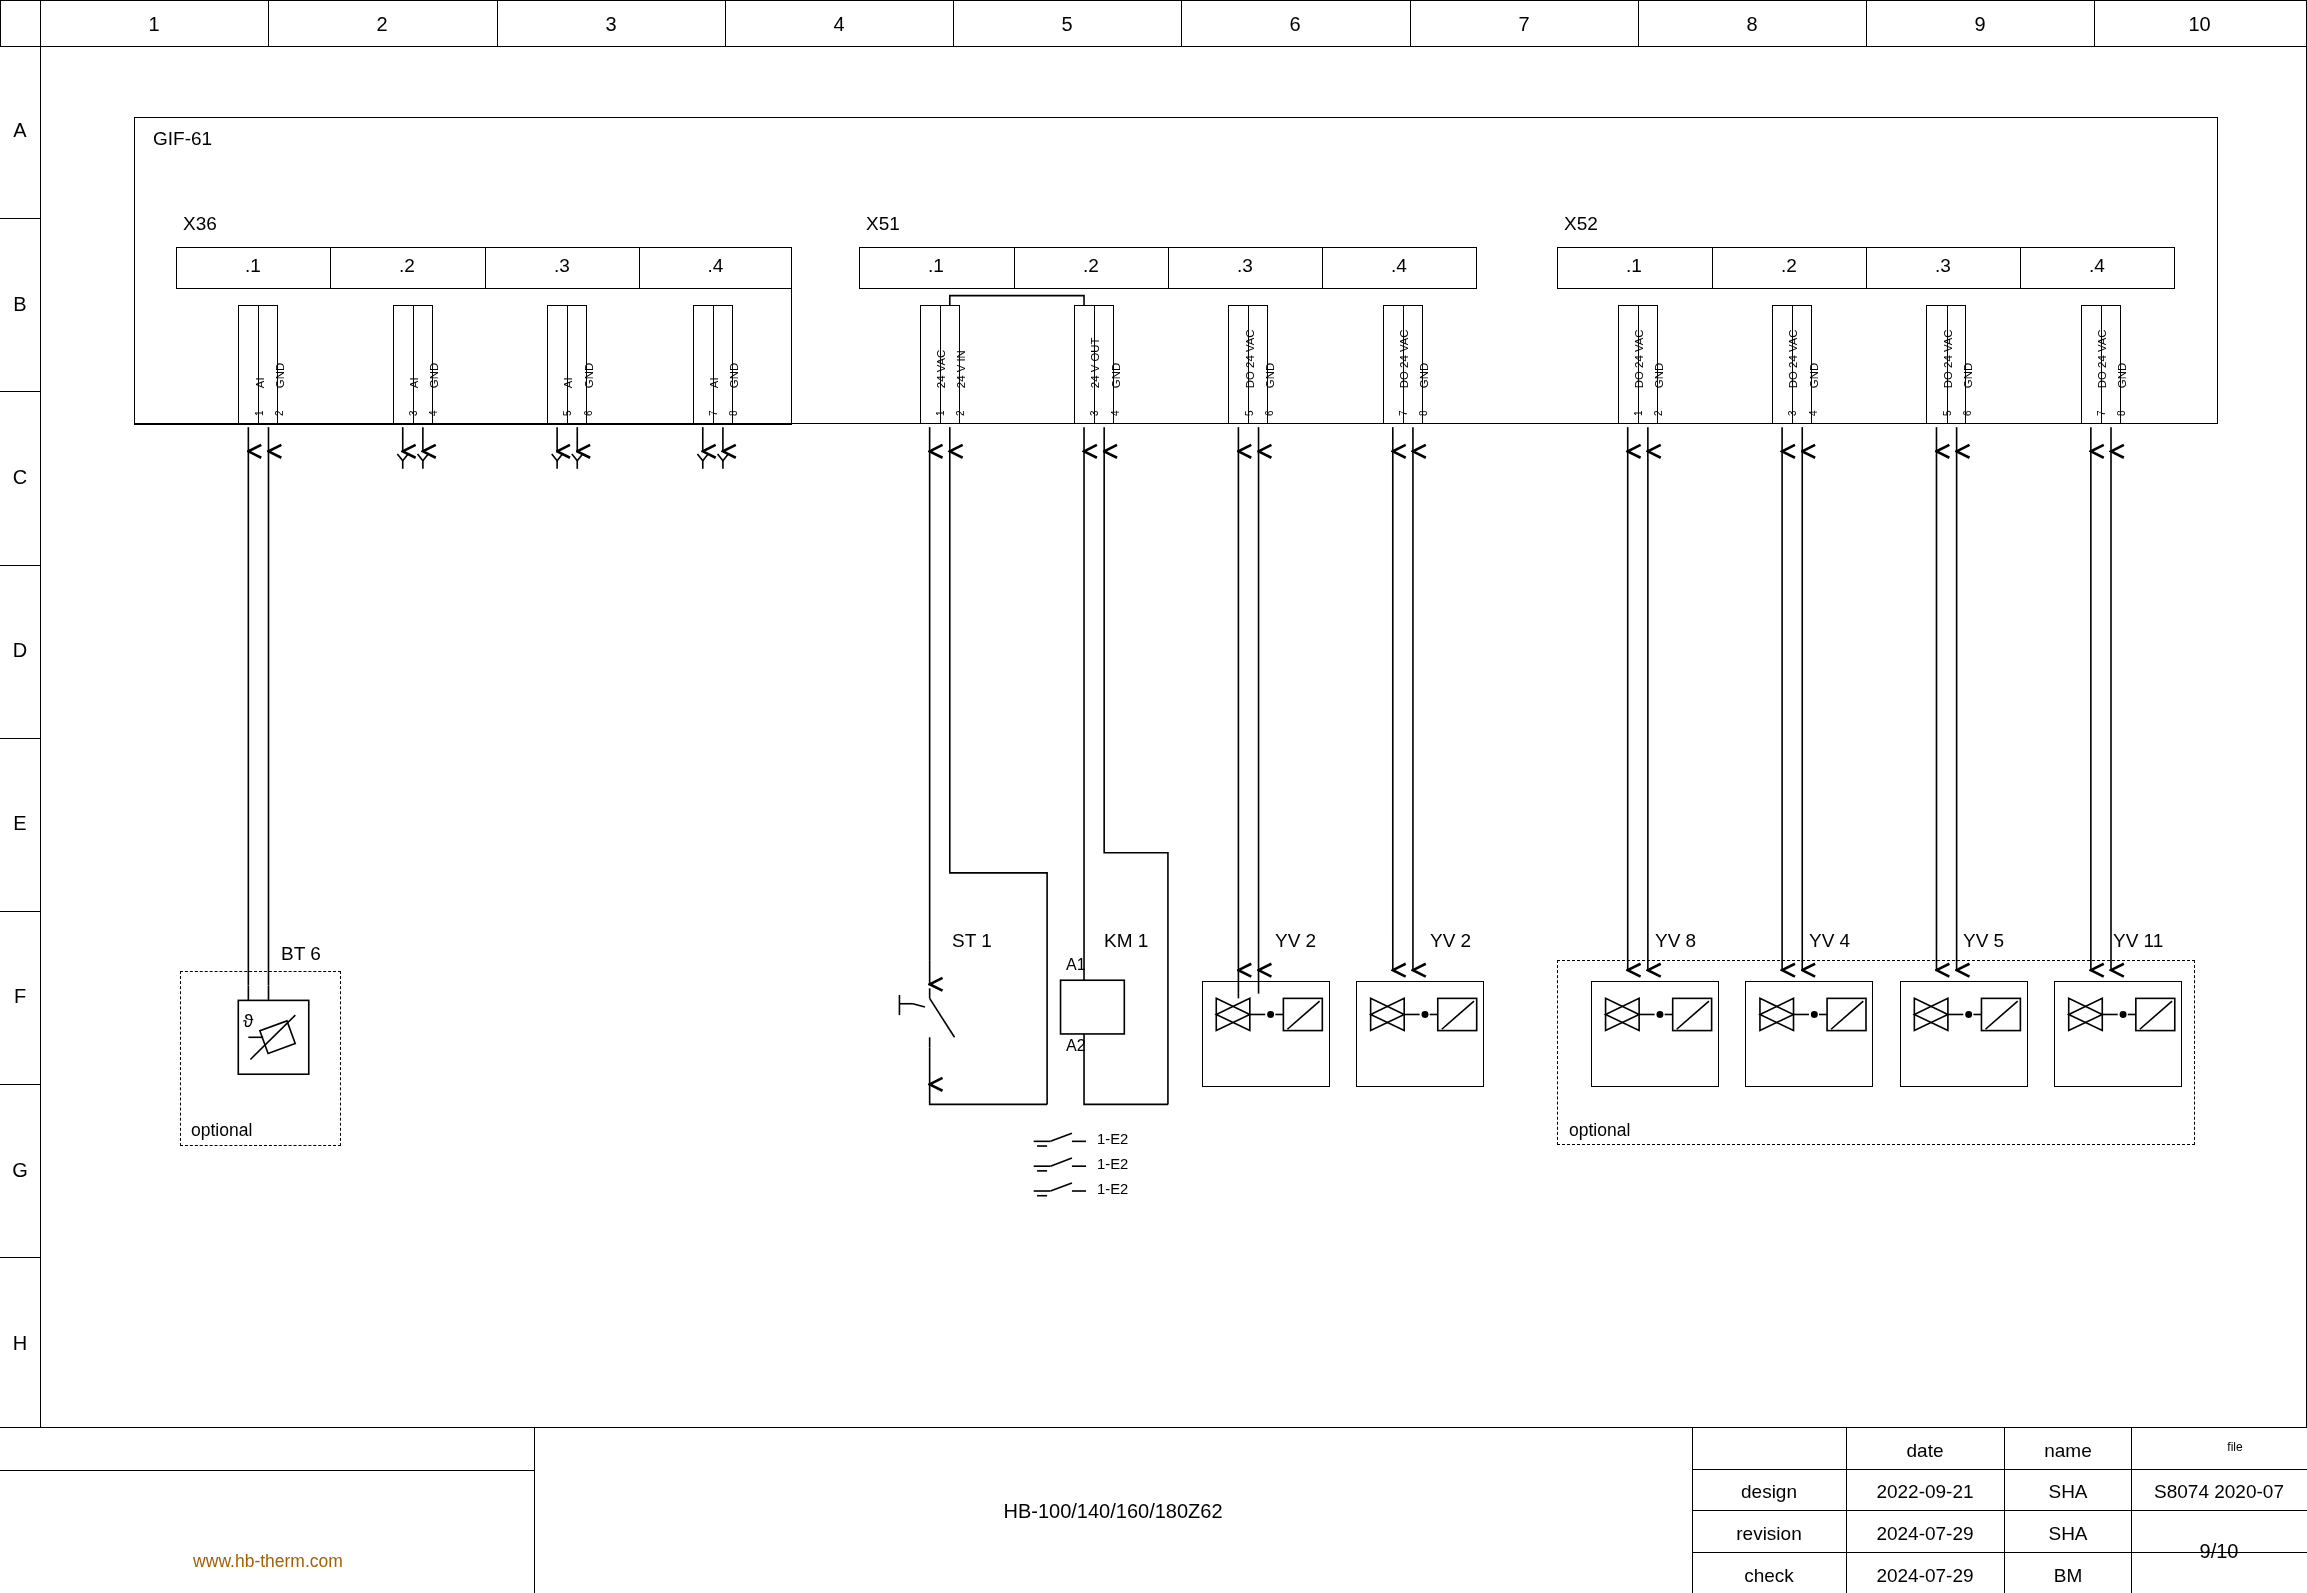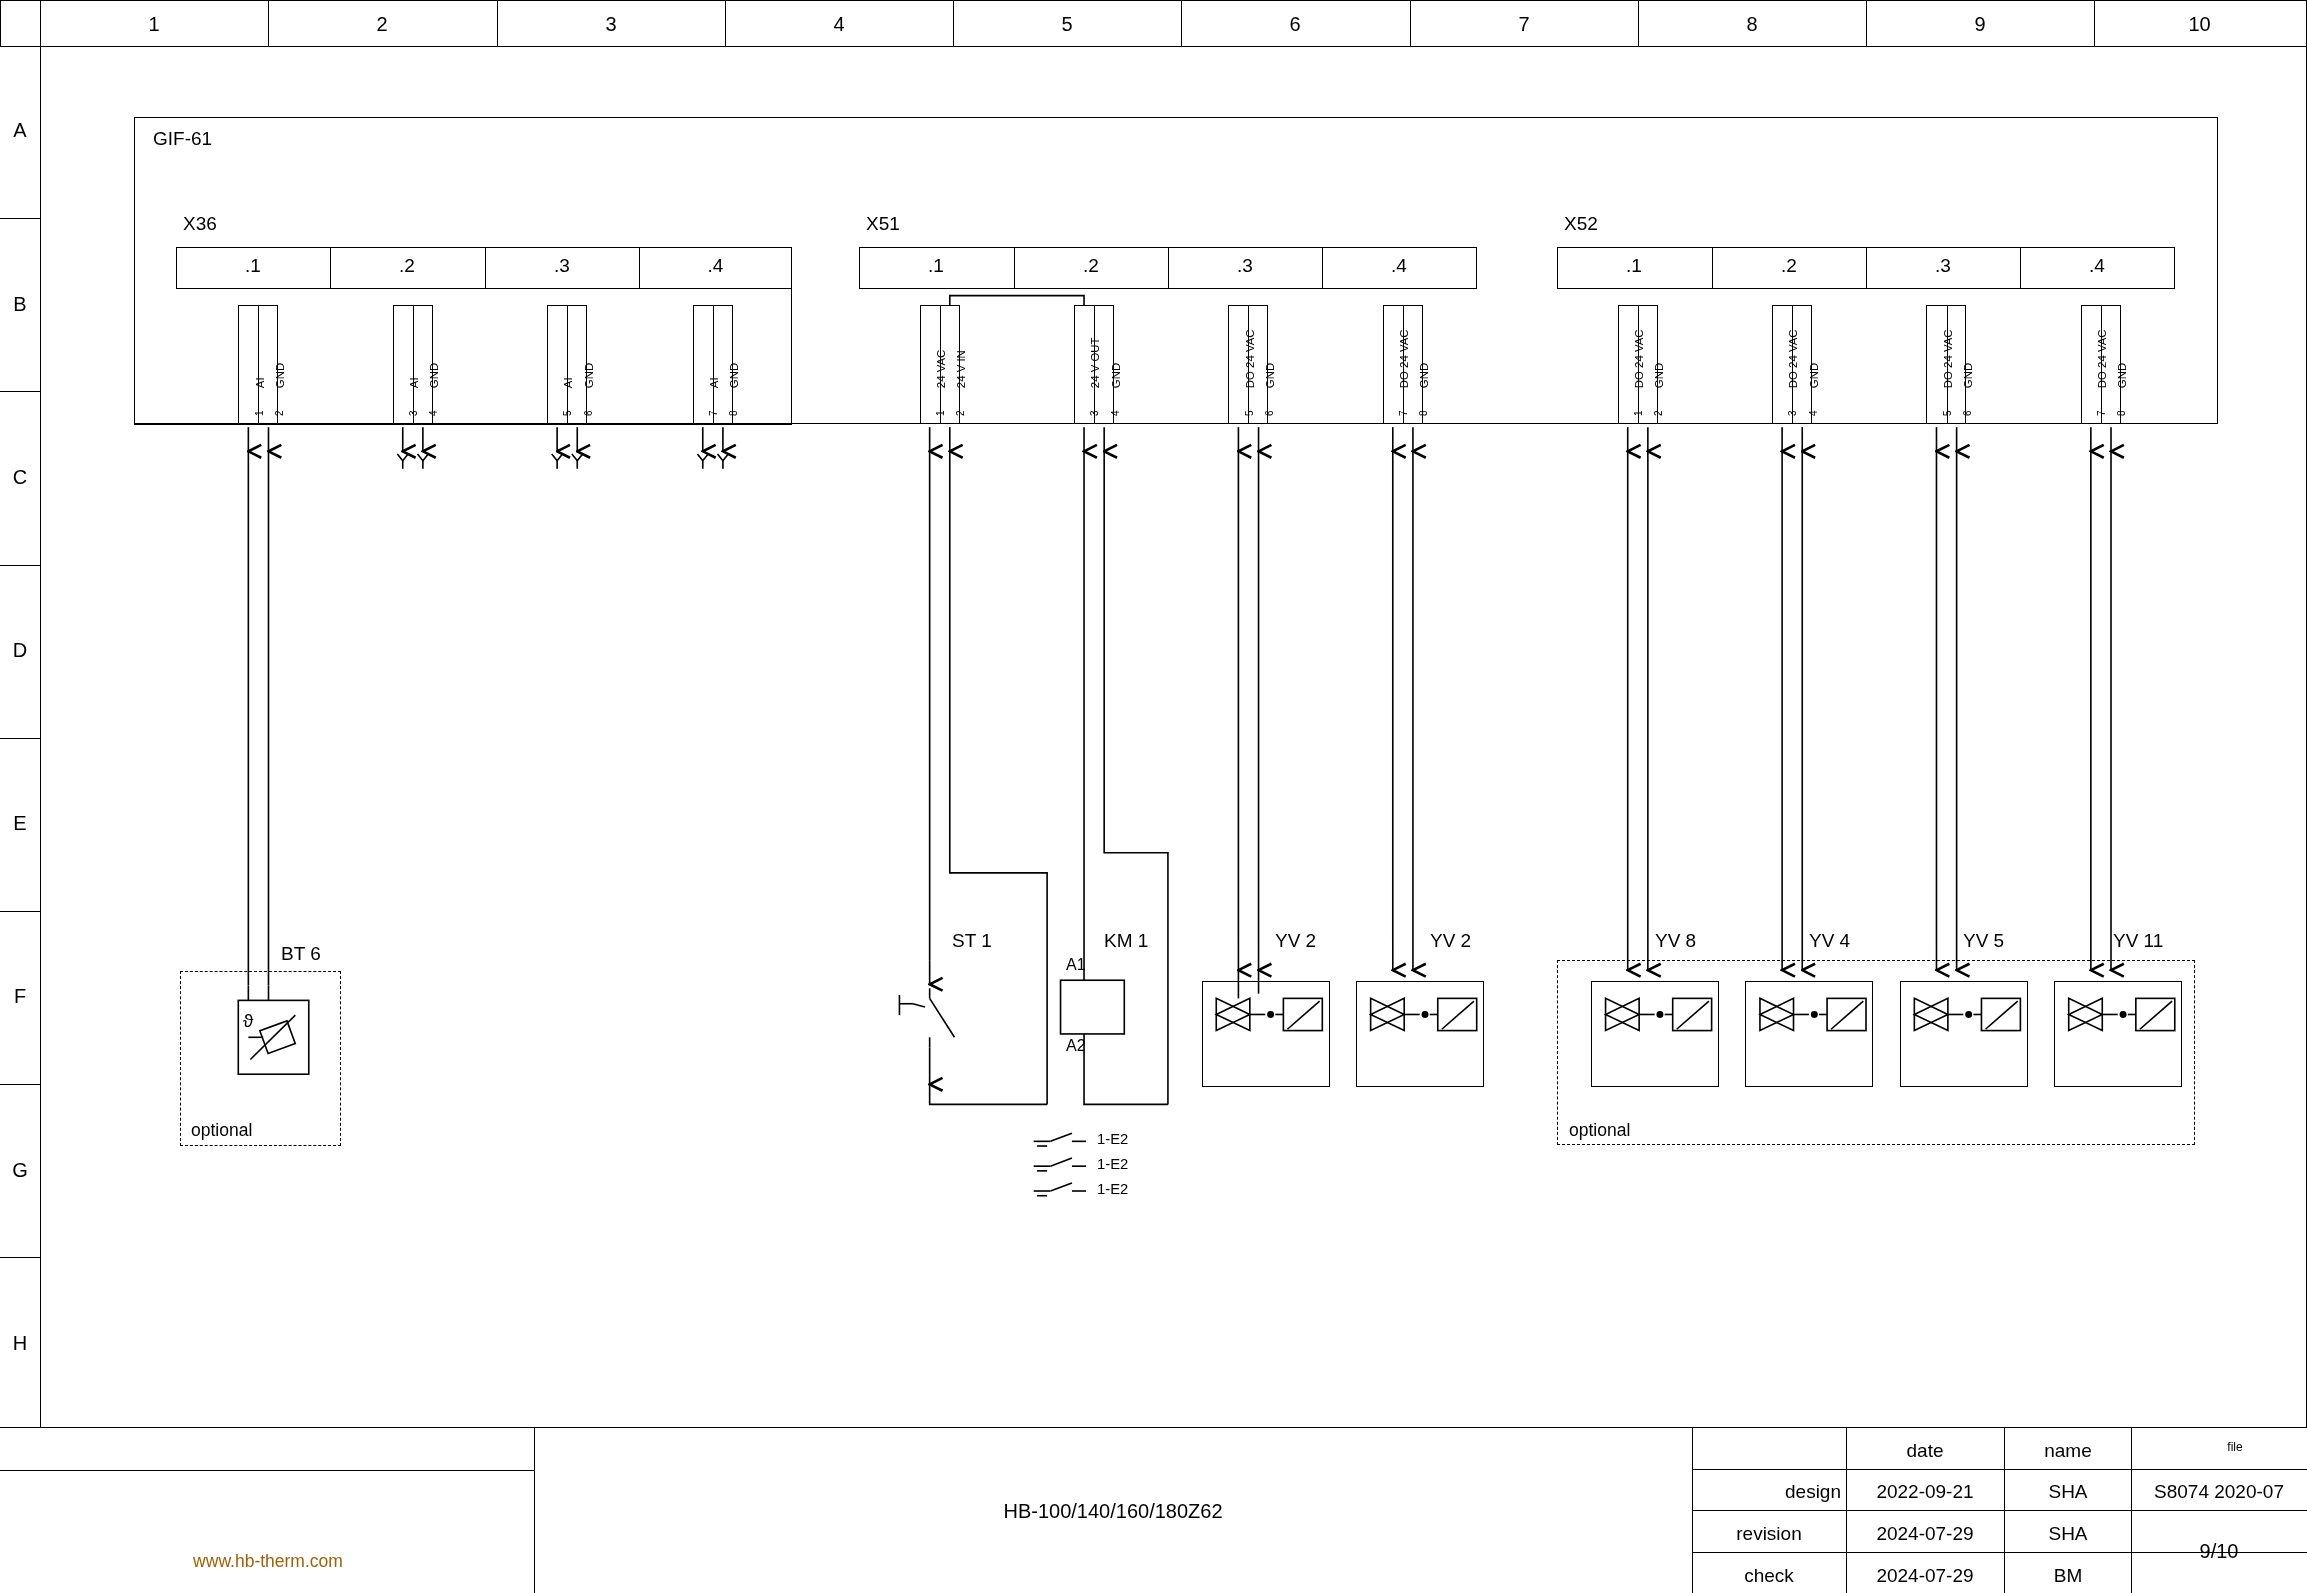--- a/index.html
+++ b/index.html
@@ -411,21 +411,21 @@
   <div class="ln h" style="left:0;top:1470px;width:534px;"></div>
 
   <div class="ctr www" style="left:40px;top:1551px;width:456px;">www.hb-therm.com</div>
 
   <div class="ctr" style="left:534px;top:1500px;width:1158px;font-size:20px;">HB-100/140/160/180Z62</div>
 
   <div class="ctr" style="left:1846px;top:1440px;width:158px;font-size:19px;">date</div>
   <div class="ctr" style="left:2004px;top:1440px;width:128px;font-size:19px;">name</div>
   <div class="ctr" style="left:2131px;top:1440px;width:208px;font-size:12px;">file</div>
 
-  <div class="ctr" style="left:1692px;top:1481px;width:154px;font-size:19px;padding-left:44px;">design</div>
+  <div class="ctr" style="left:1692px;top:1481px;width:154px;font-size:19px;">design</div>
   <div class="ctr" style="left:1846px;top:1481px;width:158px;font-size:19px;">2022-09-21</div>
   <div class="ctr" style="left:2004px;top:1481px;width:128px;font-size:19px;">SHA</div>
 
   <div class="ctr" style="left:1692px;top:1523px;width:154px;font-size:19px;">revision</div>
   <div class="ctr" style="left:1846px;top:1523px;width:158px;font-size:19px;">2024-07-29</div>
   <div class="ctr" style="left:2004px;top:1523px;width:128px;font-size:19px;">SHA</div>
 
   <div class="ctr" style="left:1692px;top:1565px;width:154px;font-size:19px;">check</div>
   <div class="ctr" style="left:1846px;top:1565px;width:158px;font-size:19px;">2024-07-29</div>
   <div class="ctr" style="left:2004px;top:1565px;width:128px;font-size:19px;">BM</div>

